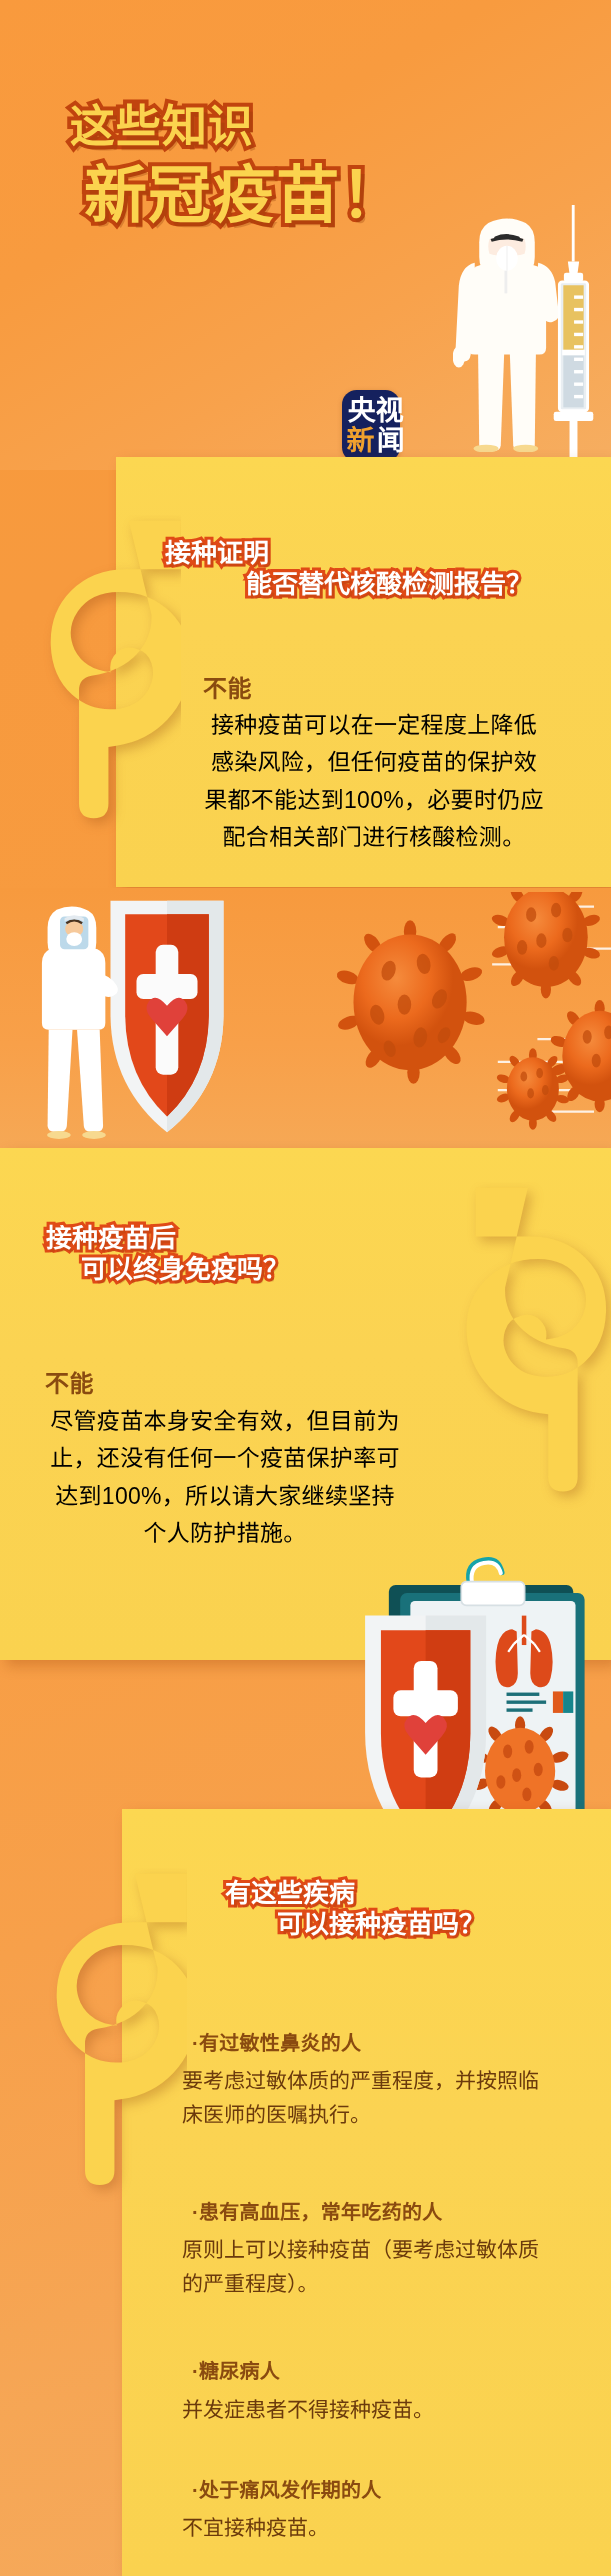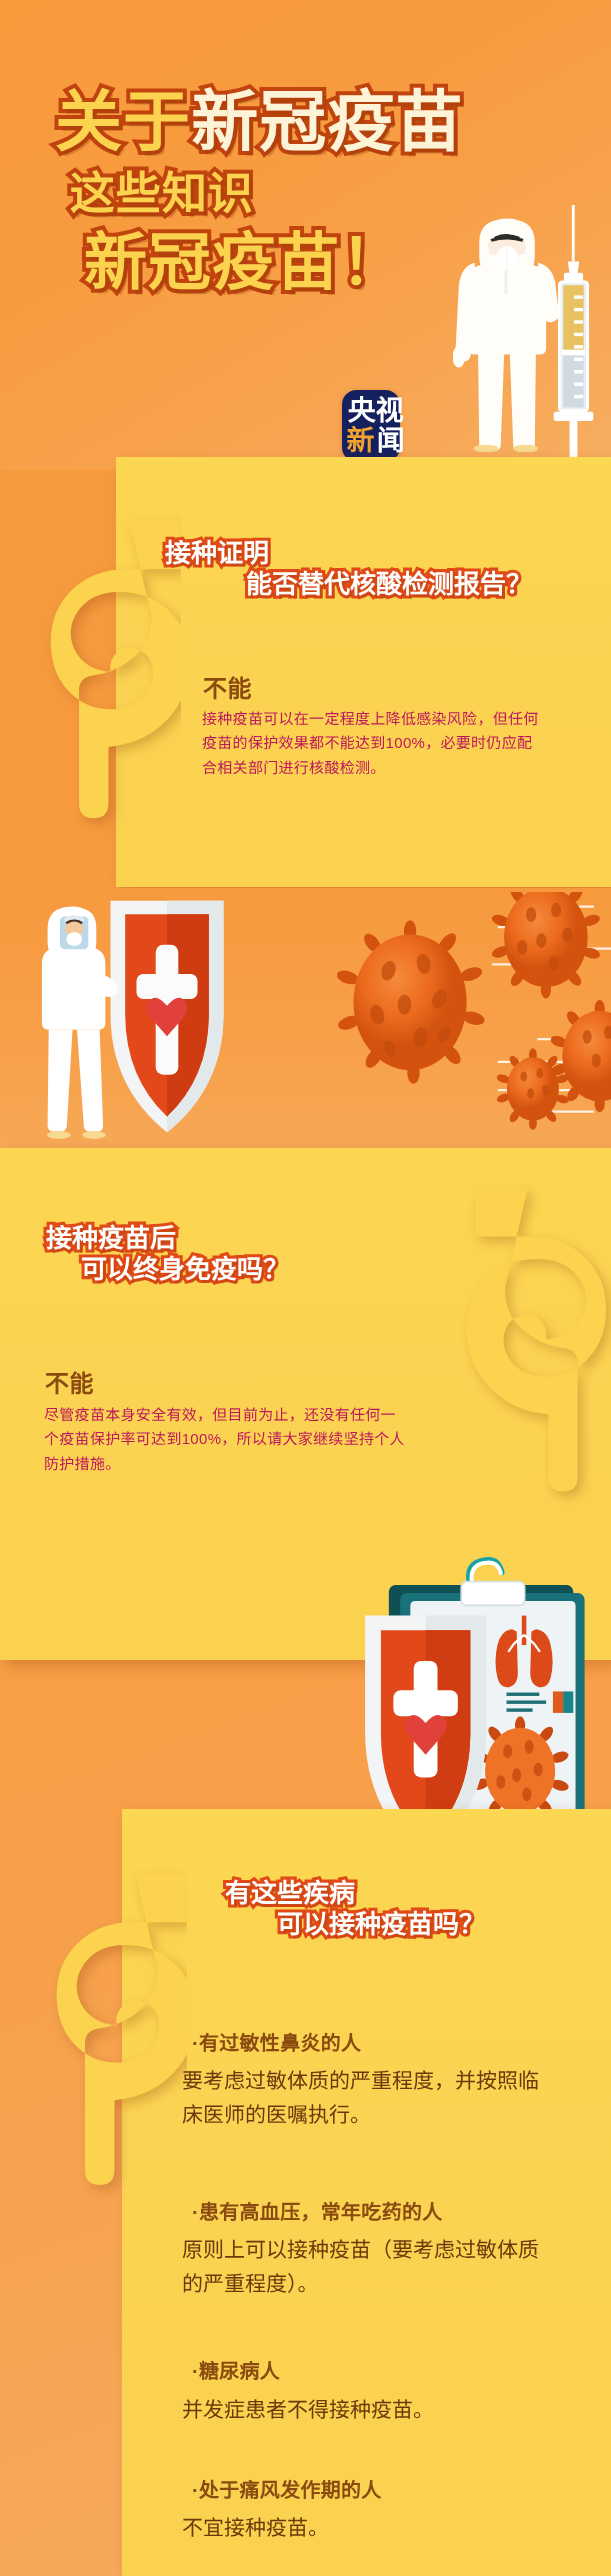--- a/index.html
+++ b/index.html
@@ -61,36 +61,33 @@
   
   .qmark { position:absolute; pointer-events:none; }
 
   
   .qtitle { position:absolute; font-weight:bold; line-height:1.18; color:#ffffff;
             -webkit-text-stroke:6.2px #e04a16; paint-order:stroke fill;
             text-shadow:2.8px 3.4px 0 rgba(150,60,10,.26); white-space:nowrap; }
   .qtitle .l2 { display:block; }
   .ans-label { position:absolute; font-size:24px; font-weight:bold; color:#8a4b10;
                letter-spacing:0.6px; }
-  .ans-body { position:absolute; font-size:15px; line-height:1.62; color:#be185d;
-              letter-spacing:0.3px; }
+  .ans-body { position:absolute; font-size:23px; line-height:1.62; color:#000000;
+              letter-spacing:0.3px;text-align:center; }
   .bullet-title { position:absolute; font-size:20px; font-weight:bold; color:#8a4b10;
                   letter-spacing:0.3px; white-space:nowrap; }
   .bullet-body { position:absolute; font-size:21px; line-height:1.6; color:#6b3a0c; }
 </style>
 </head>
 <body>
 
 <div class="hero">
   <div class="hero-bg"></div>
 
   <div class="title-stack">
-    <div class="tline t1">
-      <span class="seg-a">关于</span><span class="seg-b">新冠疫苗</span>
-    </div>
     <div class="tline t2">
       <span class="seg-a">这些知识</span>
     </div>
     <div class="tline t3">
       <span class="seg-a">新冠疫苗！</span>
     </div>
   </div>
 
   <svg class="doctor" width="108" height="238" viewBox="0 0 190 420">
     <g fill="#fffdf8">

